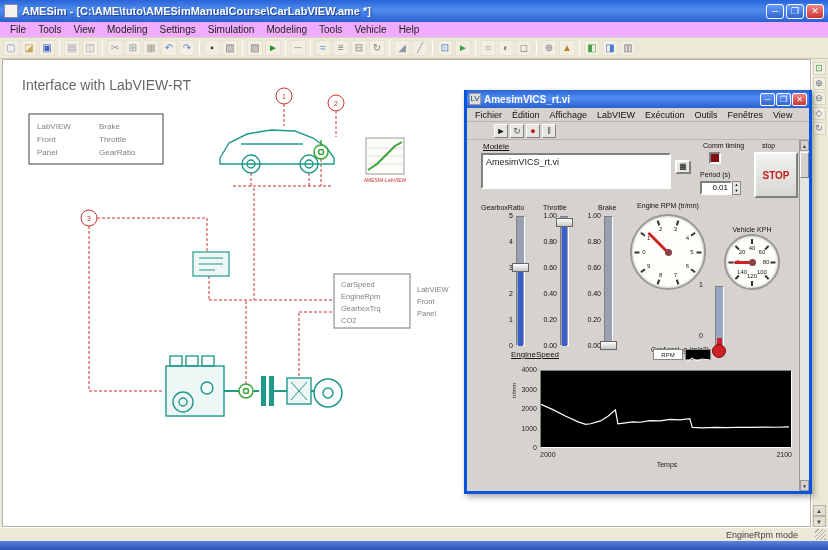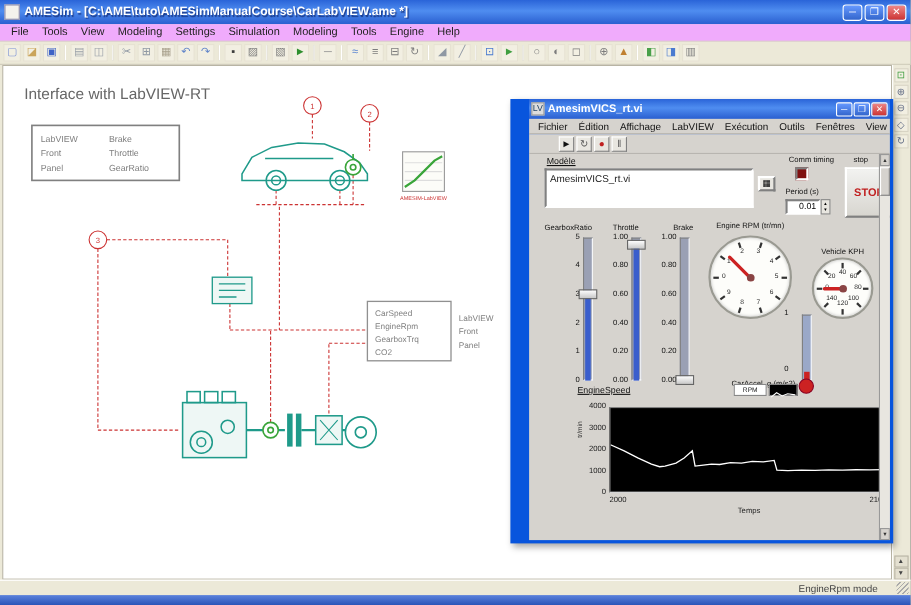--- a/index.html
+++ b/index.html
@@ -21,21 +21,21 @@
   .canvas{left:2px;top:59px;width:809px;height:468px;background:#fff;border:1px solid #b8b4a4;}
   .sidestrip{left:811px;top:59px;width:15px;height:468px;background:#ece9d8;border-left:1px solid #fff;display:flex;flex-direction:column;align-items:center;padding-top:2px;}
   .ssi{width:13px;height:13px;margin:1px 0;border:1px solid #d8d4c4;background:#f2efe2;font-size:9px;line-height:11px;text-align:center;}
   .ssp{flex:1;}
   .sarrow{width:13px;height:11px;border:1px solid #b8b4a4;background:#e4e0d0;font-size:6px;line-height:10px;text-align:center;color:#444;}
   .statusbar{left:0;top:527px;width:828px;height:14px;background:#ece9d8;border-top:1px solid #fff;font-size:9px;color:#444;display:flex;align-items:center;justify-content:flex-end;padding-right:30px;}
   .grip{position:absolute;right:2px;top:529px;width:11px;height:11px;background:
     repeating-linear-gradient(135deg,#ece9d8 0 2px,#aaa 2px 3px);}
   .bottomstrip{left:0;top:541px;width:828px;height:9px;background:linear-gradient(#5b82dc,#2a54b8);}
   
-  .lvwin{left:464px;top:90px;width:348px;height:404px;background:#0855dd;padding:0 3px 3px 17px;z-index:10;box-shadow:2px 3px 6px rgba(0,0,0,.35);}
+  .lvwin{left:464px;top:90px;width:348px;height:404px;background:#0855dd;padding:0 3px 3px 3px;z-index:10;box-shadow:2px 3px 6px rgba(0,0,0,.35);}
   .lv-title{height:18px;background:linear-gradient(#2a64d8,#4f8df0 45%,#2a5fd0);display:flex;align-items:center;padding:0 2px;}
   .lv-appicon{width:12px;height:12px;background:#ddd;border:1px solid #999;margin-right:3px;font-size:8px;line-height:10px;text-align:center;color:#246;}
   .lv-titletext{color:#fff;font-size:10px;font-weight:bold;flex:1;white-space:nowrap;overflow:hidden;}
   .lv-wbtn{width:15px;height:13px;border:1px solid #fff;border-radius:2px;background:linear-gradient(#69f,#36c);color:#fff;font-size:8px;line-height:11px;text-align:center;margin-left:1px;}
   .lv-wbtn.close{background:linear-gradient(#e88,#c33);}
   .lv-menubar{height:14px;background:#d6d3ce;border-bottom:1px solid #b8b5b0;display:flex;align-items:center;padding-left:3px;}
   .lv-menu-item{font-size:9px;color:#111;padding:0 5px;}
   .lv-toolbar{height:18px;background:#d6d3ce;border-bottom:1px solid #b8b5b0;display:flex;align-items:center;padding-left:26px;}
   .lv-tbi{width:14px;height:14px;margin:0 1px;border:1px solid;border-color:#fff #808080 #808080 #fff;background:#e8e6e0;font-size:9px;line-height:12px;text-align:center;}
   .lv-panel{position:relative;height:351px;background:#d6d3ce;overflow:hidden;}
@@ -82,21 +82,21 @@
   </div>
   <div class="abs menubar" id="main-menubar">
       <span class="menu-item">File</span>
       <span class="menu-item">Tools</span>
       <span class="menu-item">View</span>
       <span class="menu-item">Modeling</span>
       <span class="menu-item">Settings</span>
       <span class="menu-item">Simulation</span>
       <span class="menu-item">Modeling</span>
       <span class="menu-item">Tools</span>
-      <span class="menu-item">Engine</span>
+      <span class="menu-item">Vehicle</span>
       <span class="menu-item">Help</span>
     </div>
   <div class="abs toolbar" id="main-toolbar">
       <span class="tbi" style="color: rgb(125, 147, 214);">▢</span>
       <span class="tbi" style="color: rgb(202, 164, 90);">◪</span>
       <span class="tbi" style="color: rgb(62, 99, 198);">▣</span>
       <div class="tbsep"></div>
       <span class="tbi" style="color: rgb(154, 160, 168);">▤</span>
       <span class="tbi" style="color: rgb(154, 160, 168);">◫</span>
       <div class="tbsep"></div>

